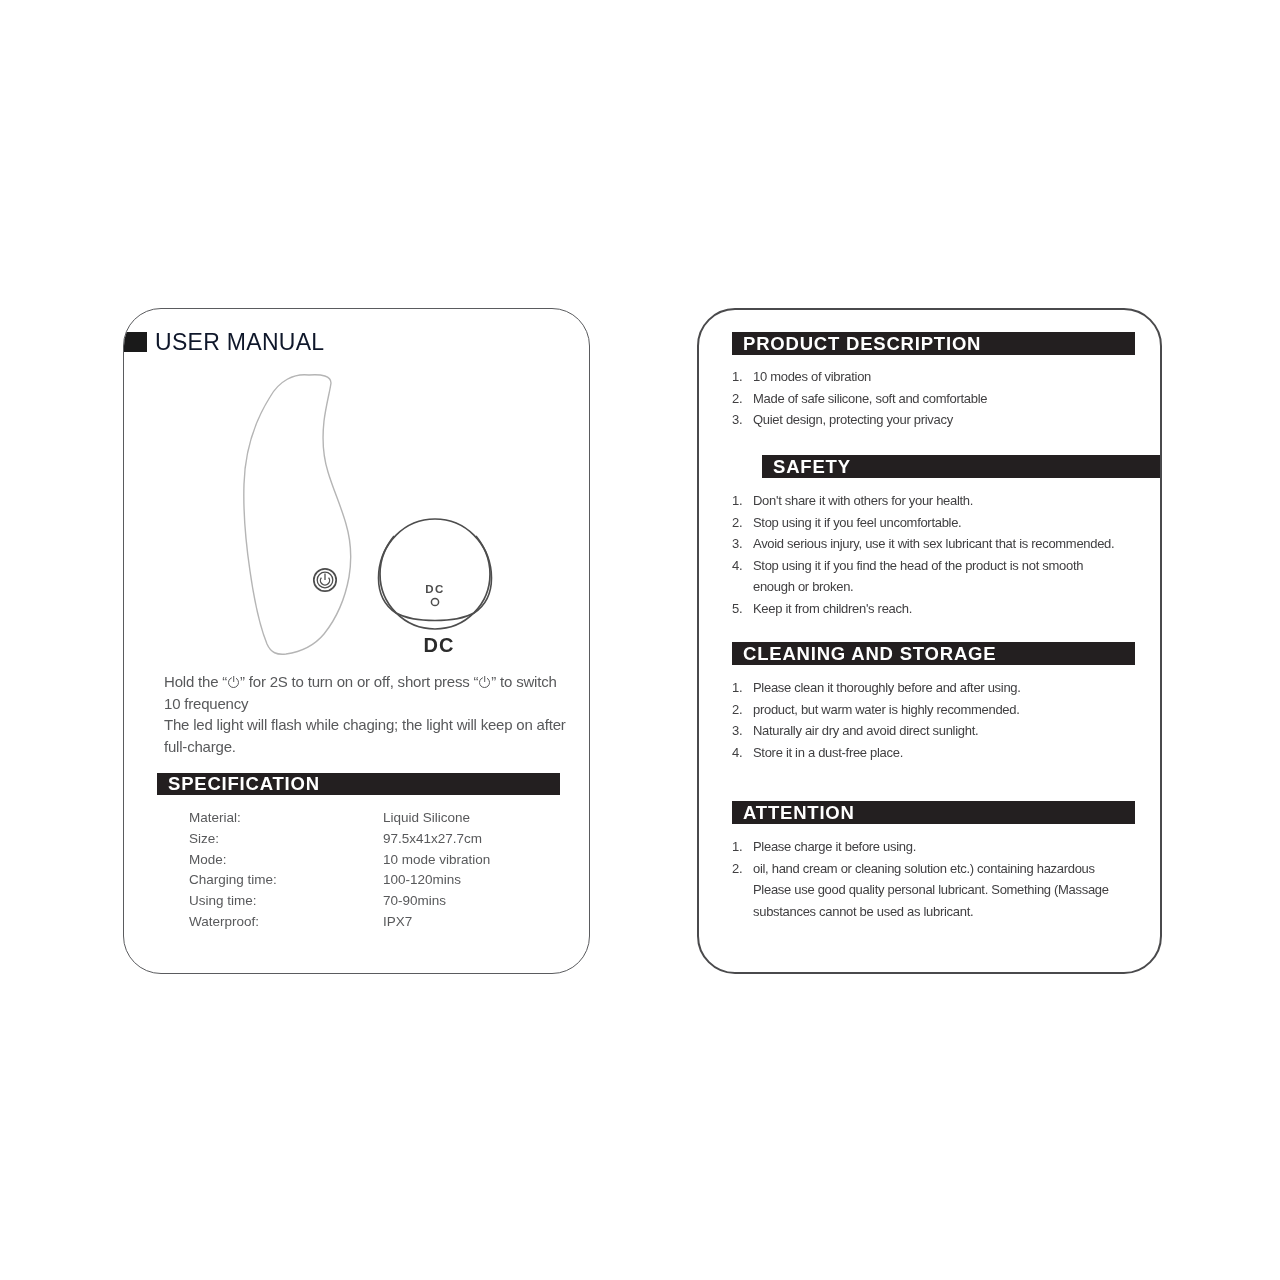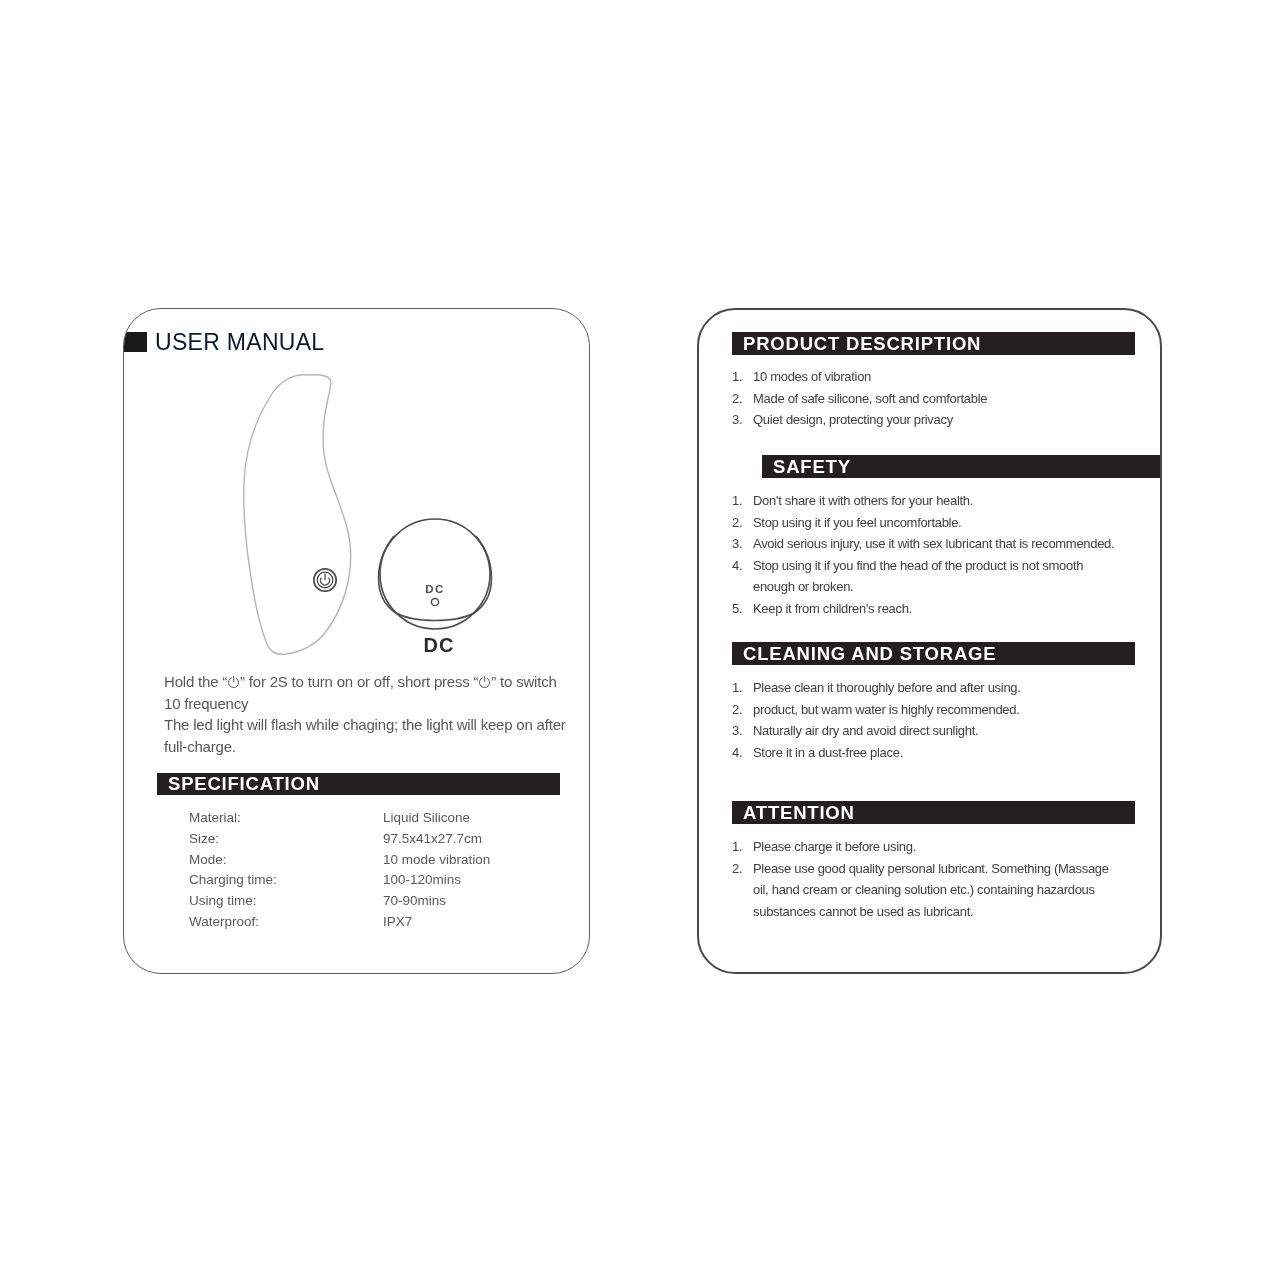--- a/index.html
+++ b/index.html
@@ -219,20 +219,20 @@
     <div id="list-att" class="olist">
       <div class="li">
         <span class="num">1.</span>
         <span class="lines">
             <div>Please charge it before using.</div>
           </span>
       </div>
       <div class="li">
         <span class="num">2.</span>
         <span class="lines">
+          <div>oil, hand cream or cleaning solution etc.) containing hazardous</div>
           <div>Please use good quality personal lubricant. Something (Massage</div>
-          <div>oil, hand cream or cleaning solution etc.) containing hazardous</div>
           <div>substances cannot be used as lubricant.</div>
         </span>
       </div>
     </div>
   </div>
 </div>
 
 </body></html>

